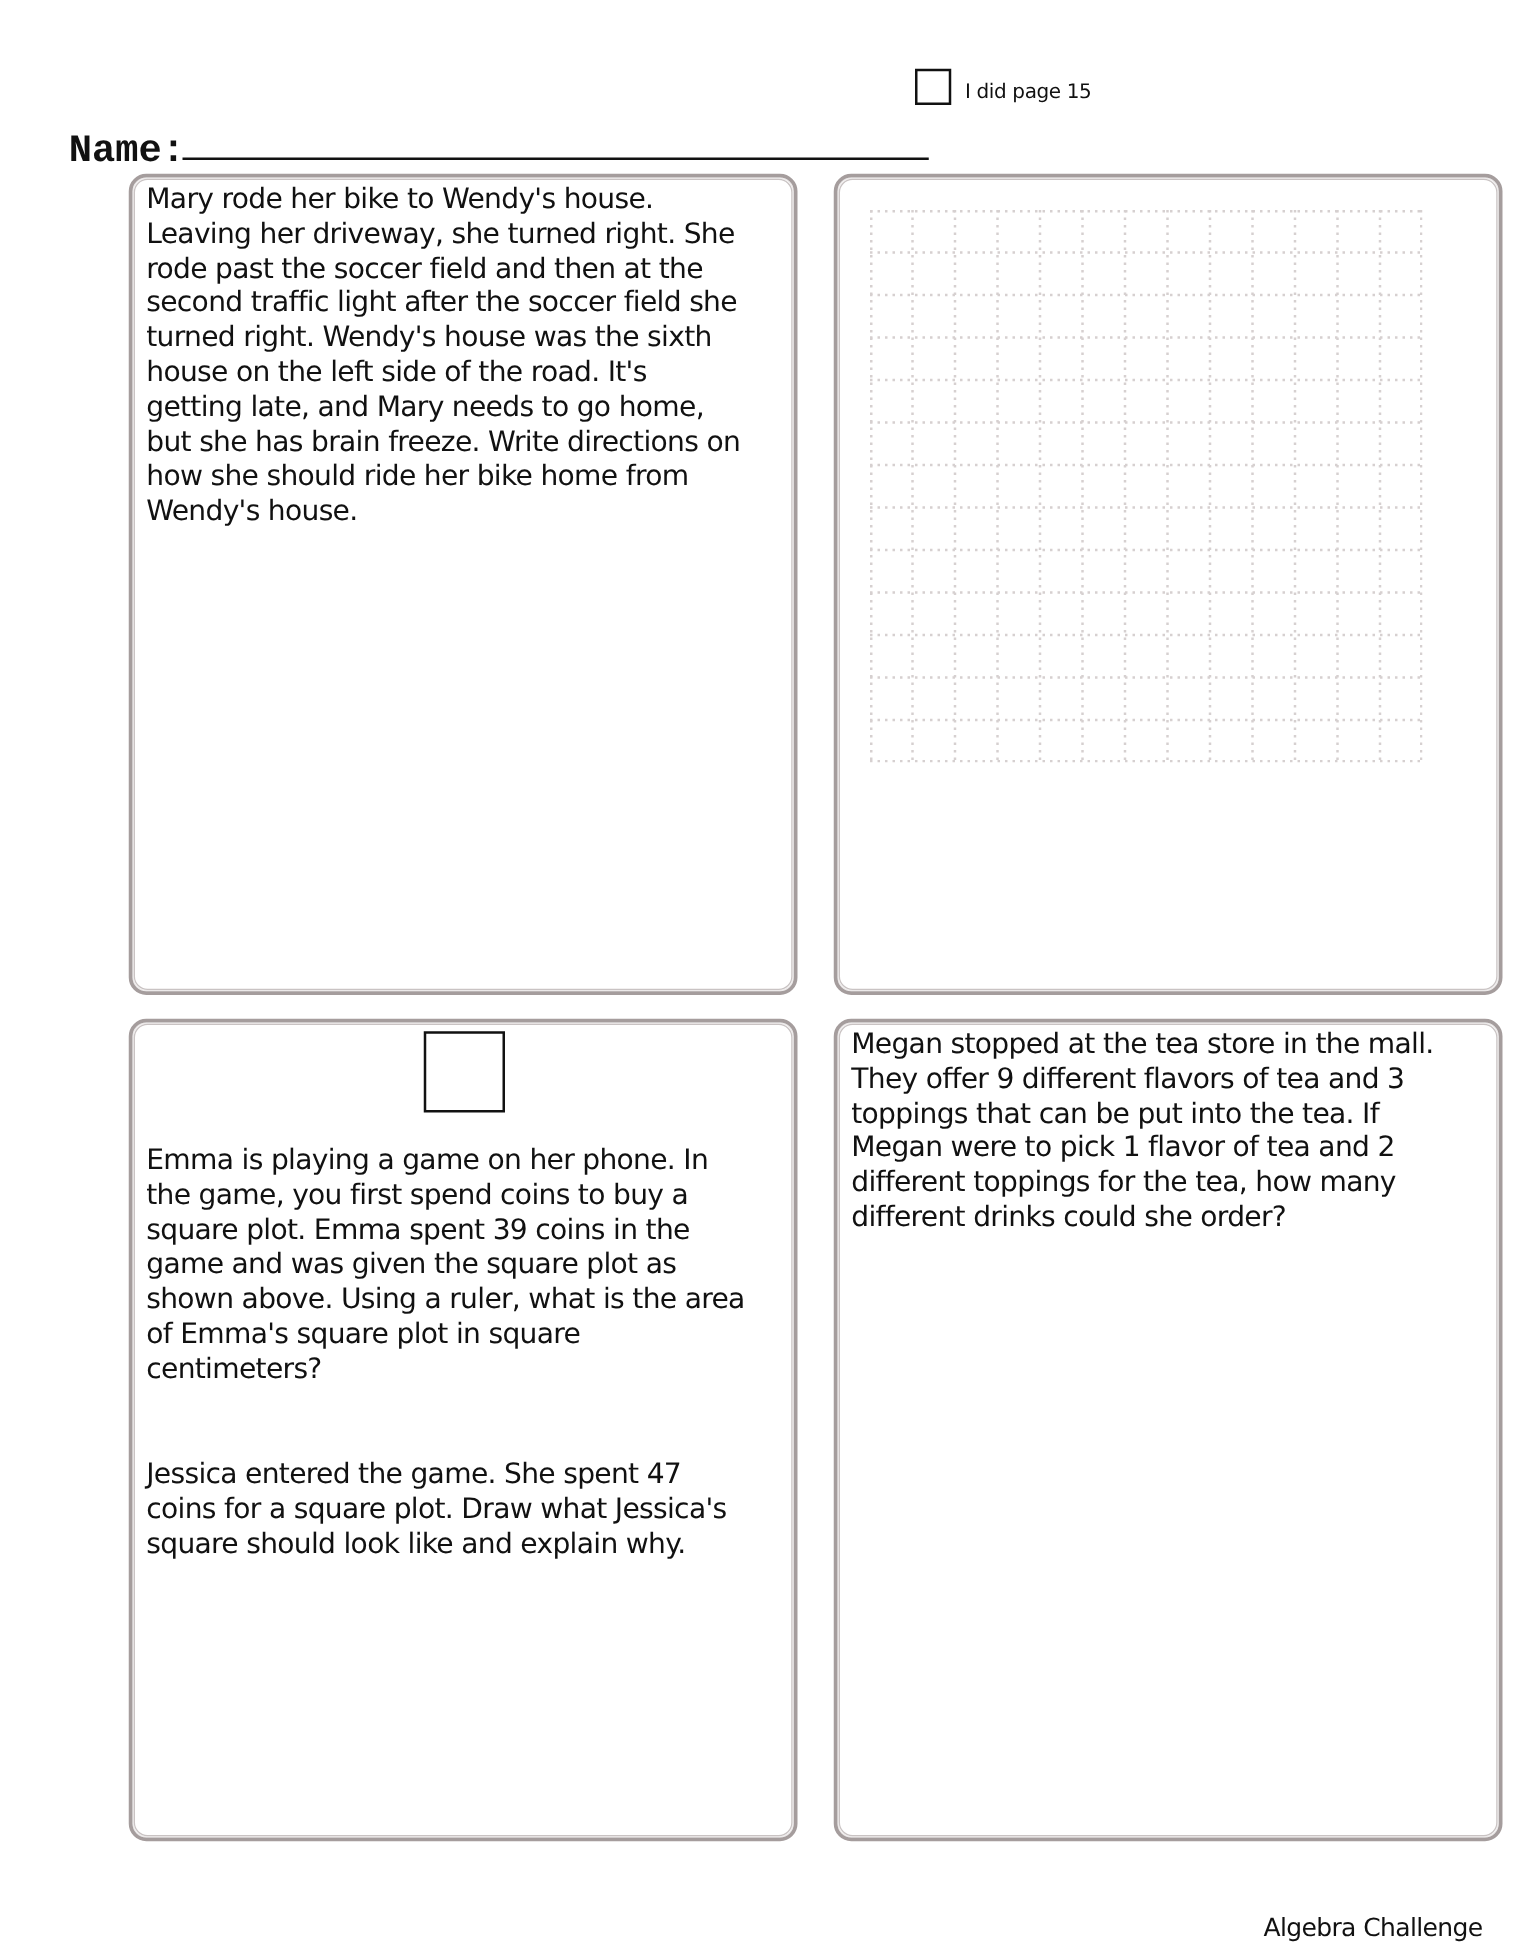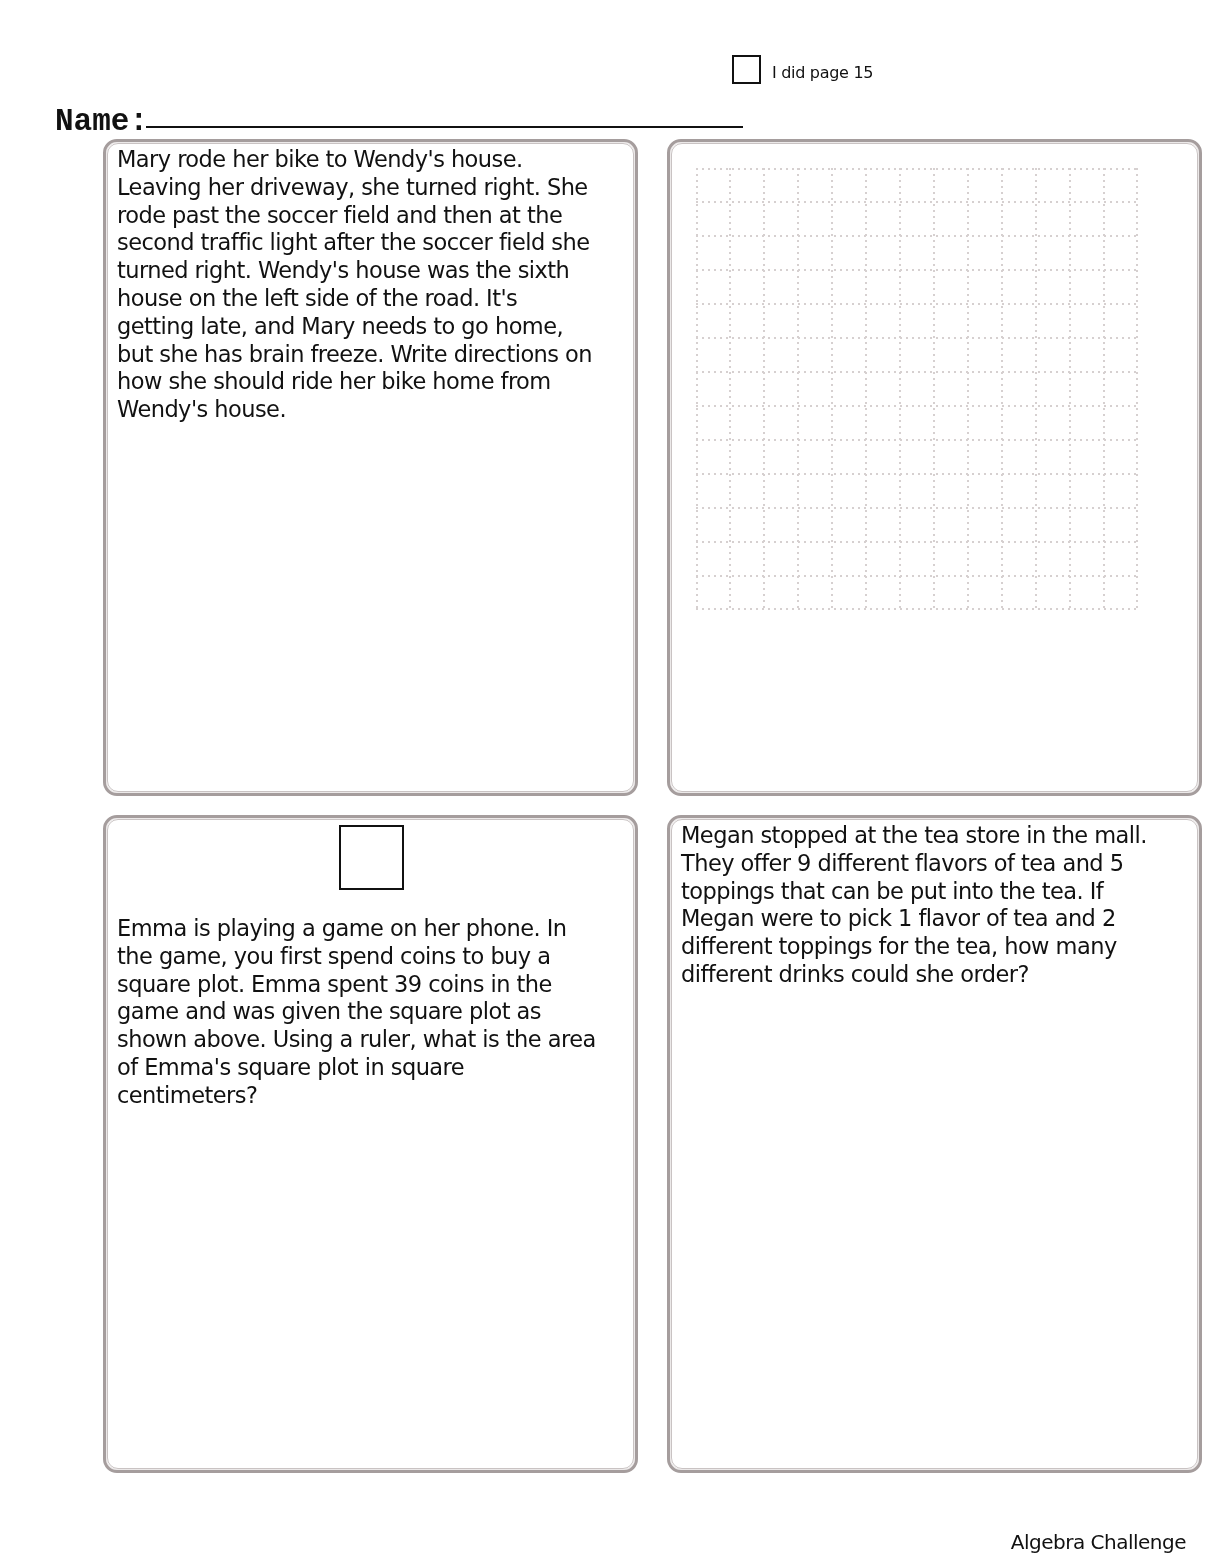--- a/index.html
+++ b/index.html
@@ -89,24 +89,27 @@
 
 <div class="box" id="box-bl">
   <div class="plot-square"></div>
   <div class="qtext" id="q3a">Emma is playing a game on her phone. In
 the game, you first spend coins to buy a
 square plot. Emma spent 39 coins in the
 game and was given the square plot as
 shown above. Using a ruler, what is the area
 of Emma's square plot in square
 centimeters?</div>
+  <div class="qtext" id="q3b">Jessica entered the game. She spent 47
+coins for a square plot. Draw what Jessica's
+square should look like and explain why.</div>
 </div>
 
 <div class="box" id="box-br">
   <div class="qtext" id="q4">Megan stopped at the tea store in the mall.
-They offer 9 different flavors of tea and 5
+They offer 9 different flavors of tea and 3
 toppings that can be put into the tea. If
 Megan were to pick 1 flavor of tea and 2
 different toppings for the tea, how many
 different drinks could she order?</div>
 </div>
 
 <div class="footer">Algebra Challenge</div>
 
 </body></html>

